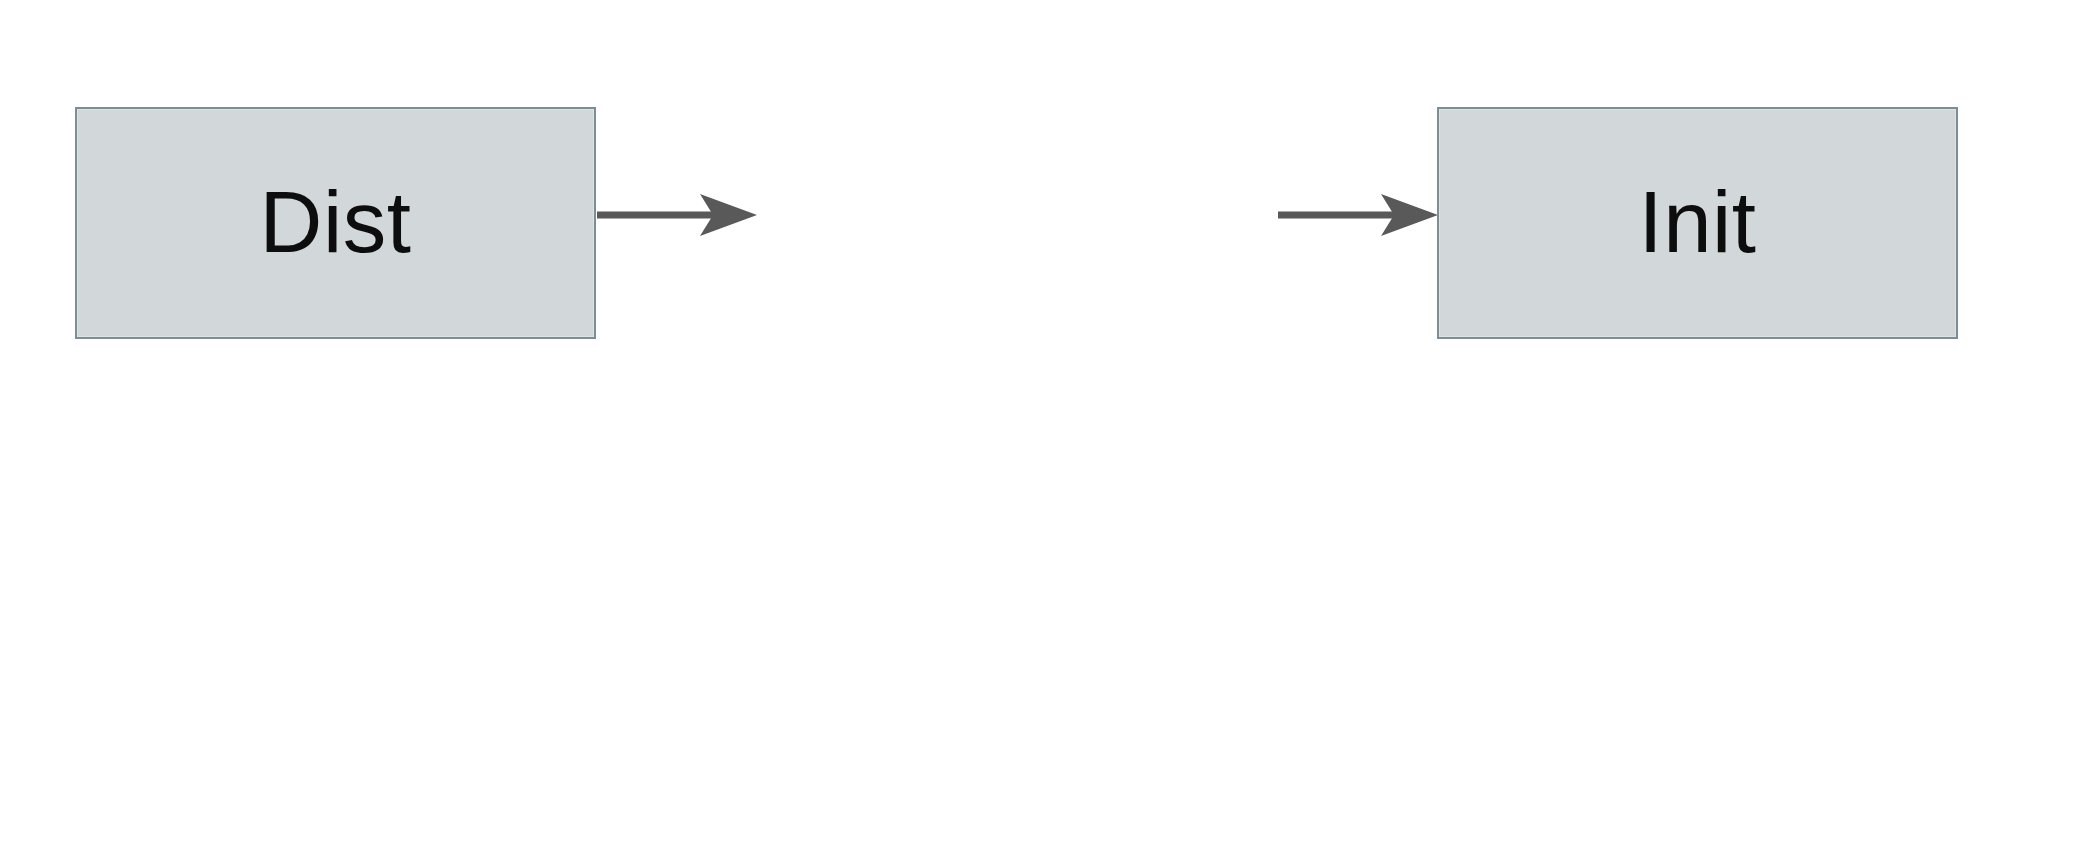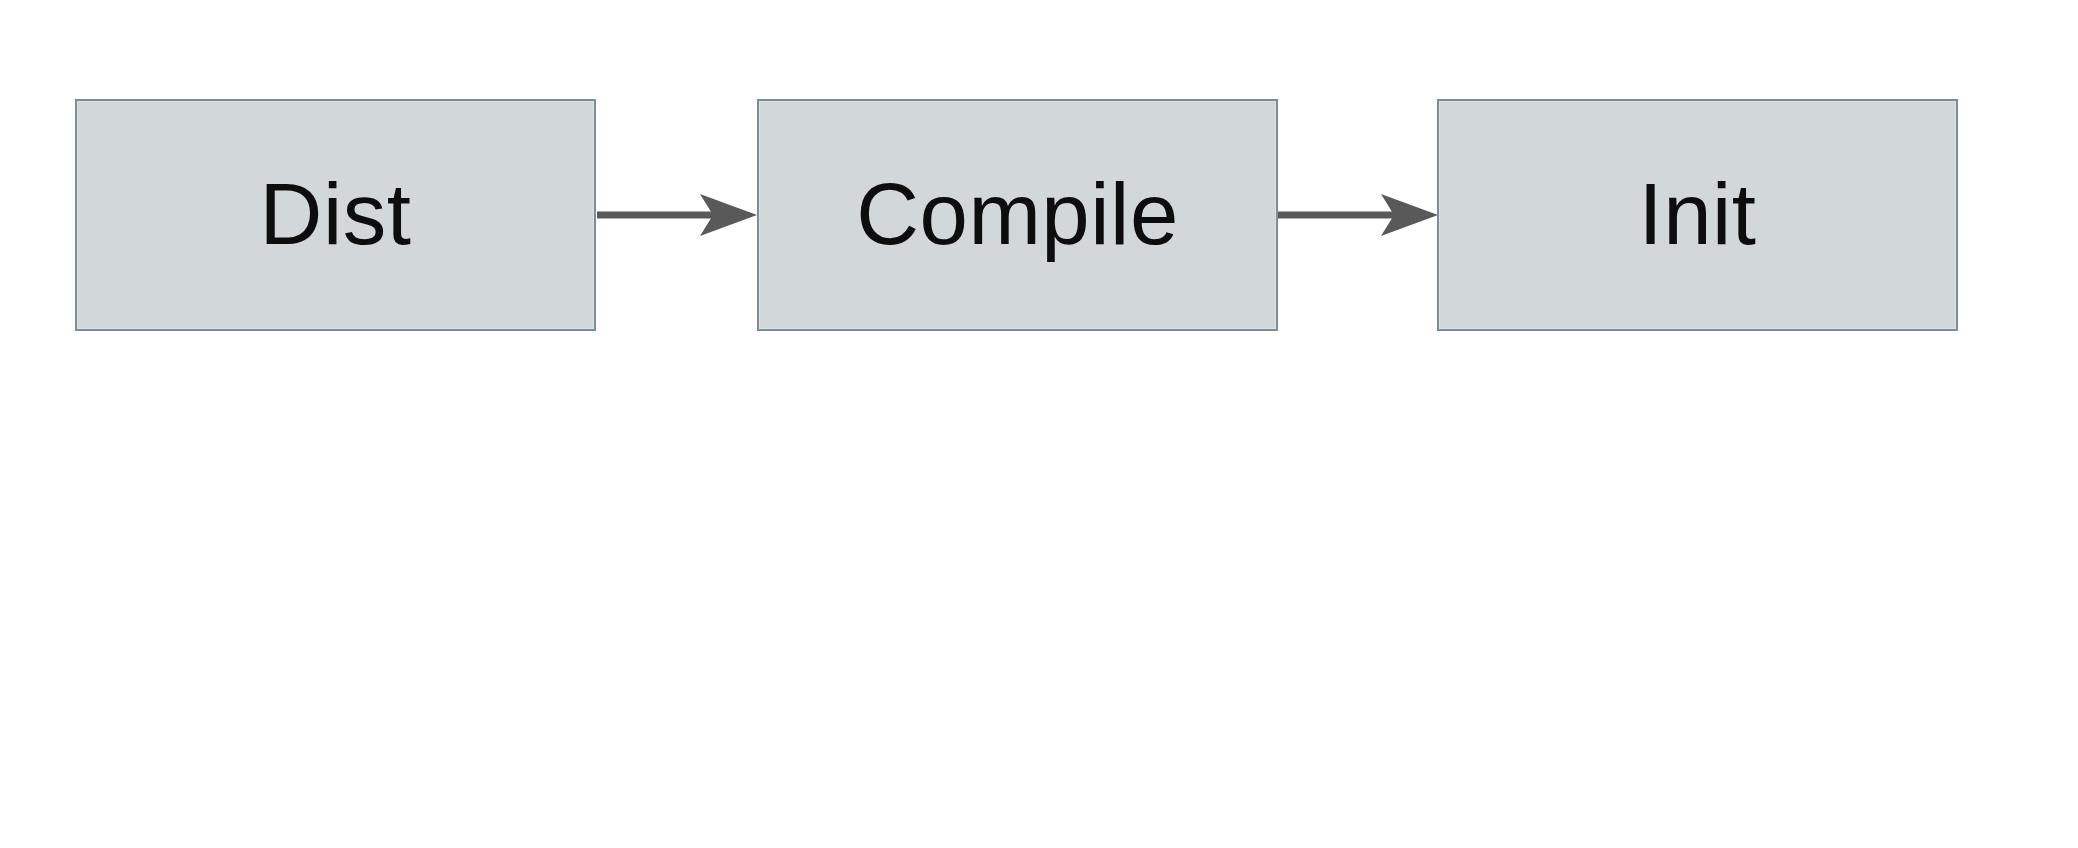--- a/index.html
+++ b/index.html
@@ -26,20 +26,21 @@
   .node {
     position: absolute;
     width: 521px;
     height: 232px;
     background: var(--node-fill);
     border: 2px solid var(--node-border);
     box-shadow: inset 0 0 0 1px rgba(255,255,255,0.25);
     display: flex;
     align-items: center;
     justify-content: center;
+    margin-top: 8px;
   }
   .node .label {
     font-size: 87px;
     line-height: 1;
     letter-spacing: 0.5px;
     color: var(--text-color);
     white-space: nowrap;
     transform: translateY(-2px);
   }
   .node-dist    { left: 75px;   top: 99px; }
@@ -64,23 +65,20 @@
 
   <div class="node node-dist">
     <span class="label">Dist</span>
   </div>
 
   <svg class="arrow arrow-1" viewBox="0 0 160 60" xmlns="http://www.w3.org/2000/svg">
     <line x1="0" y1="30" x2="118" y2="30" stroke-width="7"></line>
     <polygon points="160,30 103,9 116,30 103,51"></polygon>
   </svg>
 
-  <div class="node node-compile">
-    <span class="label">Compile</span>
-  </div>
 
   <svg class="arrow arrow-2" viewBox="0 0 160 60" xmlns="http://www.w3.org/2000/svg">
     <line x1="0" y1="30" x2="118" y2="30" stroke-width="7"></line>
     <polygon points="160,30 103,9 116,30 103,51"></polygon>
   </svg>
 
   <div class="node node-init">
     <span class="label">Init</span>
   </div>
 

